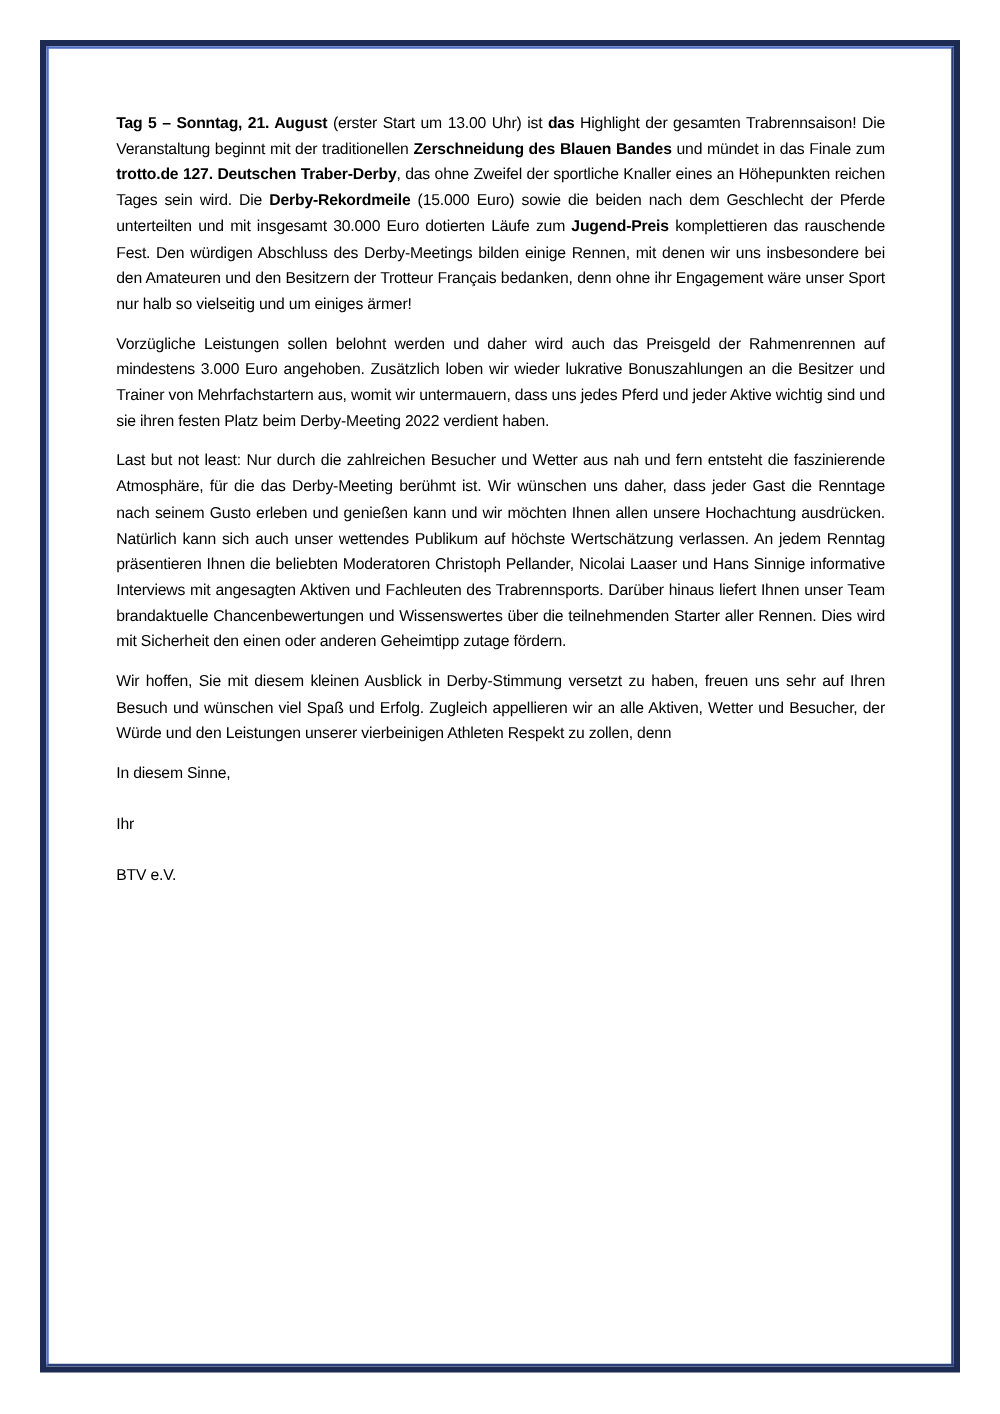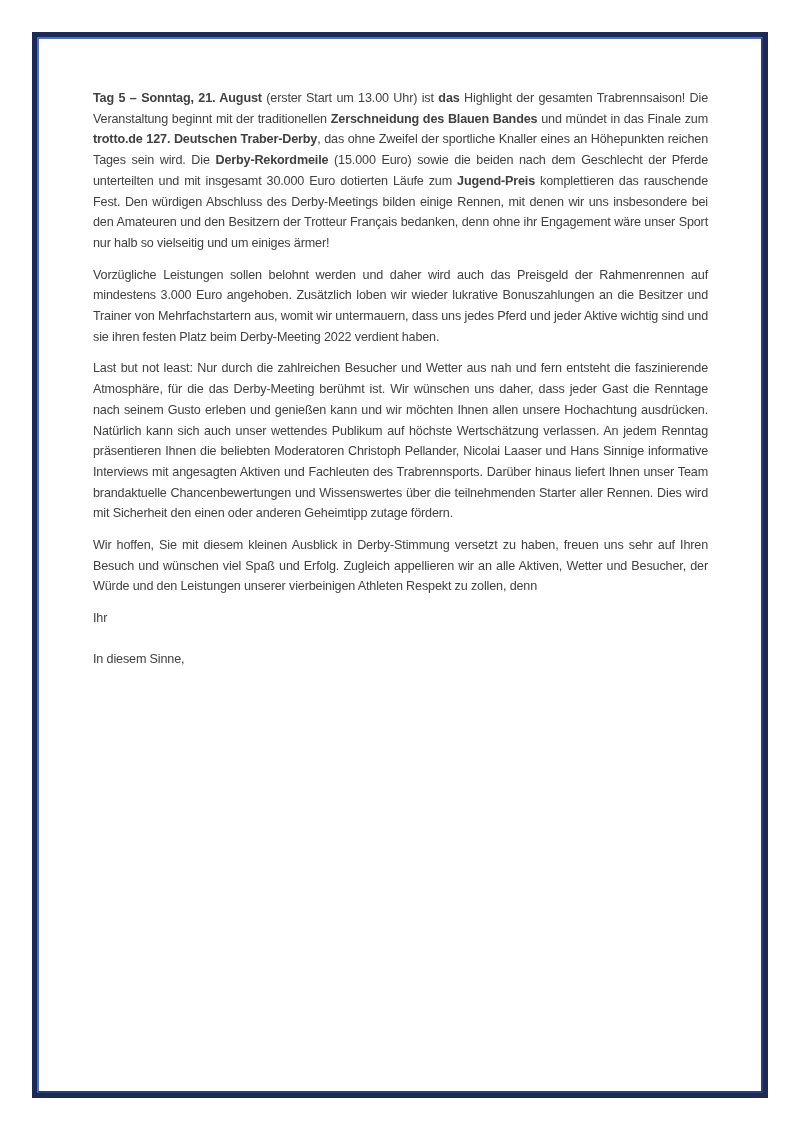--- a/index.html
+++ b/index.html
@@ -11,37 +11,38 @@
   }
   .frame-inner {
     position: absolute; left: 0; top: 0; right: 0; bottom: 0;
     border: 2px solid #4f6fc0;
     border-right-color: #2a3f7a; border-bottom-color: #2a3f7a;
     background: #ffffff;
   }
   .content {
     position: absolute; left: 93px; top: 88px; width: 615px;
     font-family: "Liberation Sans", sans-serif;
-    font-size: 12.6px; line-height: 20.7px; color: #404040;
+    font-size: 12.6px; line-height: 20.7px; color: #000000;
     letter-spacing: -0.15px;
   }
   .content p { margin: 0 0 11px 0; text-align: justify; }
   .content p.nojust { text-align: left; }
   .content b { font-weight: bold; }
   .closing p { margin: 0 0 20px 0; }
 </style>
 </head>
 <body>
 
 <div class="frame" style="border-color: rgb(29, 43, 82);">
   <div class="frame-inner" style="border-top-color: rgb(79, 111, 192); border-left-color: rgb(79, 111, 192);"></div>
 </div>
 
 <div class="content">
   <p><b>Tag 5 – Sonntag, 21. August</b><span> (erster Start um 13.00 Uhr) ist </span><b>das</b><span> Highlight der gesamten Trabrennsaison! Die Veranstaltung beginnt mit der traditionellen </span><b>Zerschneidung des Blauen Bandes</b><span> und mündet in das Finale zum </span><b>trotto.de 127. Deutschen Traber-Derby</b><span>, das ohne Zweifel der sportliche Knaller eines an Höhepunkten reichen Tages sein wird. Die </span><b>Derby-Rekordmeile</b><span> (15.000 Euro) sowie die beiden nach dem Geschlecht der Pferde unterteilten und mit insgesamt 30.000 Euro dotierten Läufe zum </span><b>Jugend-Preis</b><span> komplettieren das rauschende Fest. Den würdigen Abschluss des Derby-Meetings bilden einige Rennen, mit denen wir uns insbesondere bei den Amateuren und den Besitzern der Trotteur Français bedanken, denn ohne ihr Engagement wäre unser Sport nur halb so vielseitig und um einiges ärmer!</span></p>
   <p><span>Vorzügliche Leistungen sollen belohnt werden und daher wird auch das Preisgeld der Rahmenrennen auf mindestens 3.000 Euro angehoben. Zusätzlich loben wir wieder lukrative Bonuszahlungen an die Besitzer und Trainer von Mehrfachstartern aus, womit wir untermauern, dass uns jedes Pferd und jeder Aktive wichtig sind und sie ihren festen Platz beim Derby-Meeting 2022 verdient haben.</span></p>
   <p><span>Last but not least: Nur durch die zahlreichen Besucher und Wetter aus nah und fern entsteht die faszinierende Atmosphäre, für die das Derby-Meeting berühmt ist. Wir wünschen uns daher, dass jeder Gast die Renntage nach seinem Gusto erleben und genießen kann und wir möchten Ihnen allen unsere Hochachtung ausdrücken. Natürlich kann sich auch unser wettendes Publikum auf höchste Wertschätzung verlassen. An jedem Renntag präsentieren Ihnen die beliebten Moderatoren Christoph Pellander, Nicolai Laaser und Hans Sinnige informative Interviews mit angesagten Aktiven und Fachleuten des Trabrennsports. Darüber hinaus liefert Ihnen unser Team brandaktuelle Chancenbewertungen und Wissenswertes über die teilnehmenden Starter aller Rennen. Dies wird mit Sicherheit den einen oder anderen Geheimtipp zutage fördern.</span></p>
   <p><span>Wir hoffen, Sie mit diesem kleinen Ausblick in Derby-Stimmung versetzt zu haben, freuen uns sehr auf Ihren Besuch und wünschen viel Spaß und Erfolg. Zugleich appellieren wir an alle Aktiven, Wetter und Besucher, der Würde und den Leistungen unserer vierbeinigen Athleten Respekt zu zollen, denn</span></p>
   <div class="closing">
+    <p class="nojust">In diesem Sinne,</p>
     <p class="nojust">Ihr</p>
-    <p class="nojust">In diesem Sinne,</p>
+    <p class="nojust">BTV e.V.</p>
   </div>
 </div>
 
 </body></html>

